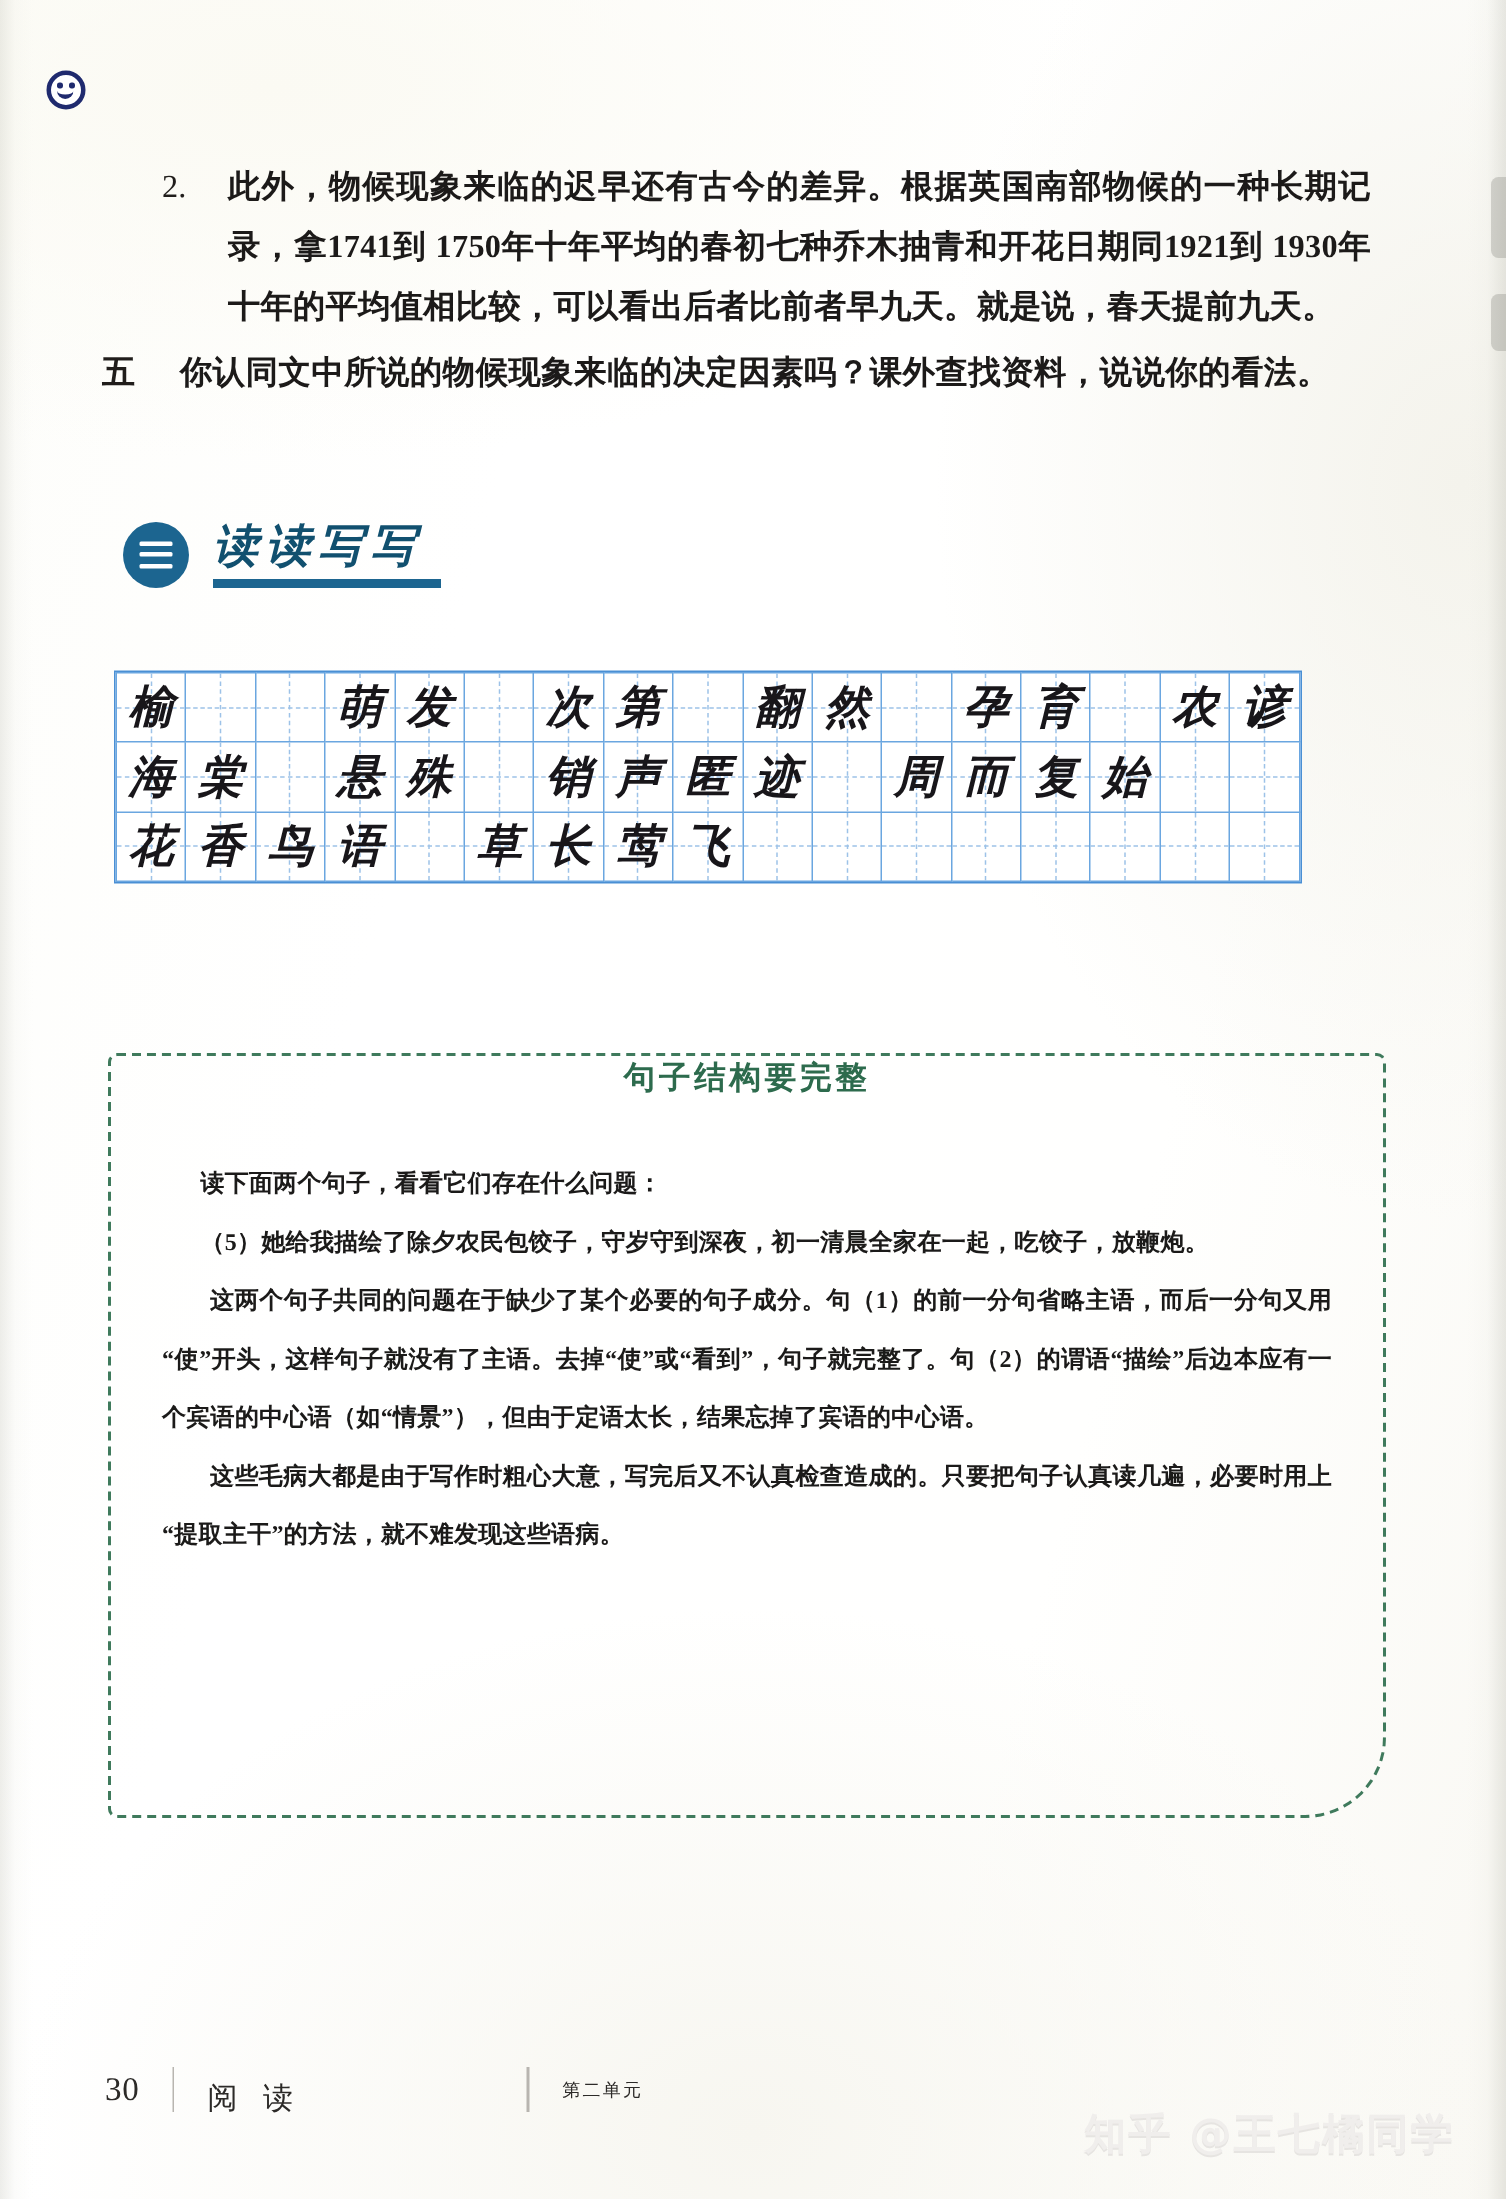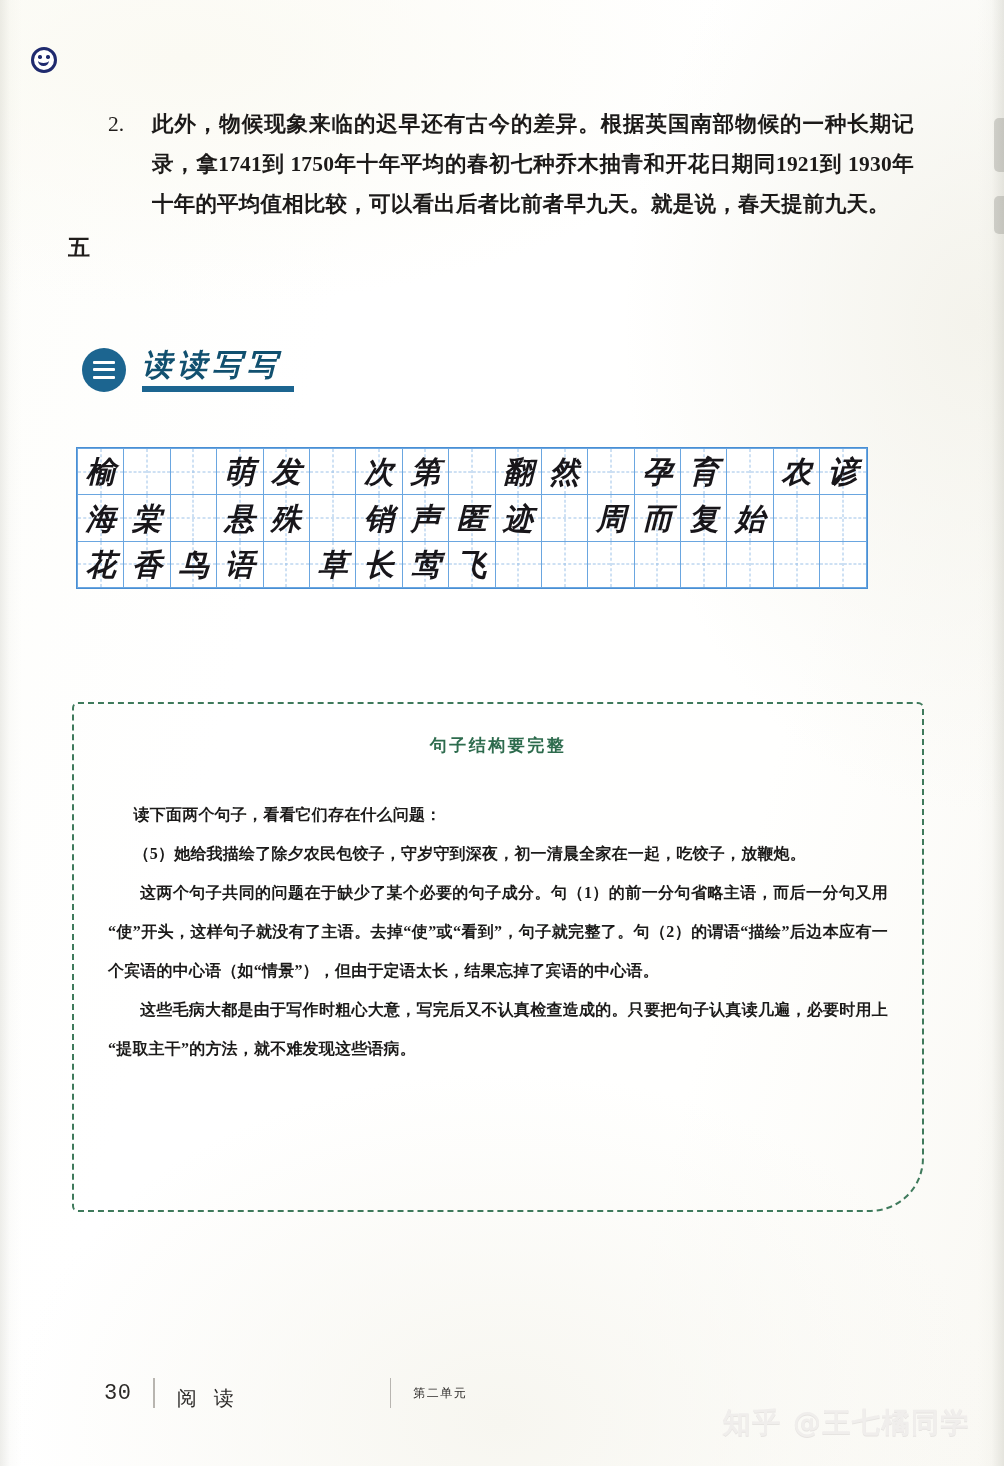--- a/index.html
+++ b/index.html
@@ -242,22 +242,21 @@
     top: 702px;
     width: 852px;
     height: 510px;
     box-sizing: border-box;
     border: 2.2px dashed #3f7a5c;
     border-radius: 6px 6px 54px 6px;
     background: transparent;
   }
   .tip-title {
     text-align: center;
-    margin-top: 30px;
-    font-size: 17px;
+    font-size: 21px;
     font-weight: 800;
     color: #2d6b4d;
     letter-spacing: 2.5px;
     font-family: "DejaVu Serif", "Liberation Serif", serif;
   }
   .tip-body {
     margin: 38px 34px 0 34px;
     font-size: 16px;
     line-height: 39px;
     color: #1b1a19;
@@ -273,24 +272,24 @@
   .footer {
     position: absolute;
     left: 0;
     bottom: 56px;
     width: 1004px;
     height: 34px;
     display: flex;
     align-items: center;
   }
   .foot-page {
-    margin-left: 104px;
+    margin-left: 70px;
     font-size: 22px;
     color: #2c2a28;
-    font-family: Liberation Mono, monospace;
+    font-family: Liberation Serif, serif;
     letter-spacing: .5px;
   }
   .foot-div {
     width: 1.4px;
     height: 30px;
     background: #b8b5b0;
     margin: 0 22px;
   }
   .foot-label {
     font-size: 20px;
@@ -345,20 +344,21 @@
 
   <div class="exercises">
 
     <div class="ex-item">
       <div class="ex-marker num">2.</div>
       <div class="ex-body serifnum">此外，物候现象来临的迟早还有古今的差异。根据英国南部物候的一种长期记录，拿1741到 1750年十年平均的春初七种乔木抽青和开花日期同1921到 1930年十年的平均值相比较，可以看出后者比前者早九天。就是说，春天提前九天。</div>
     </div>
 
     <div class="ex-item">
       <div class="ex-marker cn">五</div>
+      <div class="ex-body bold-q">你认同文中所说的物候现象来临的决定因素吗？课外查找资料，说说你的看法。</div>
     </div>
 
   </div>
 
   <div class="section-head">
     <div class="sec-badge">
       <span class="bar b1"></span>
       <span class="bar b2"></span>
       <span class="bar b3"></span>
     </div>

